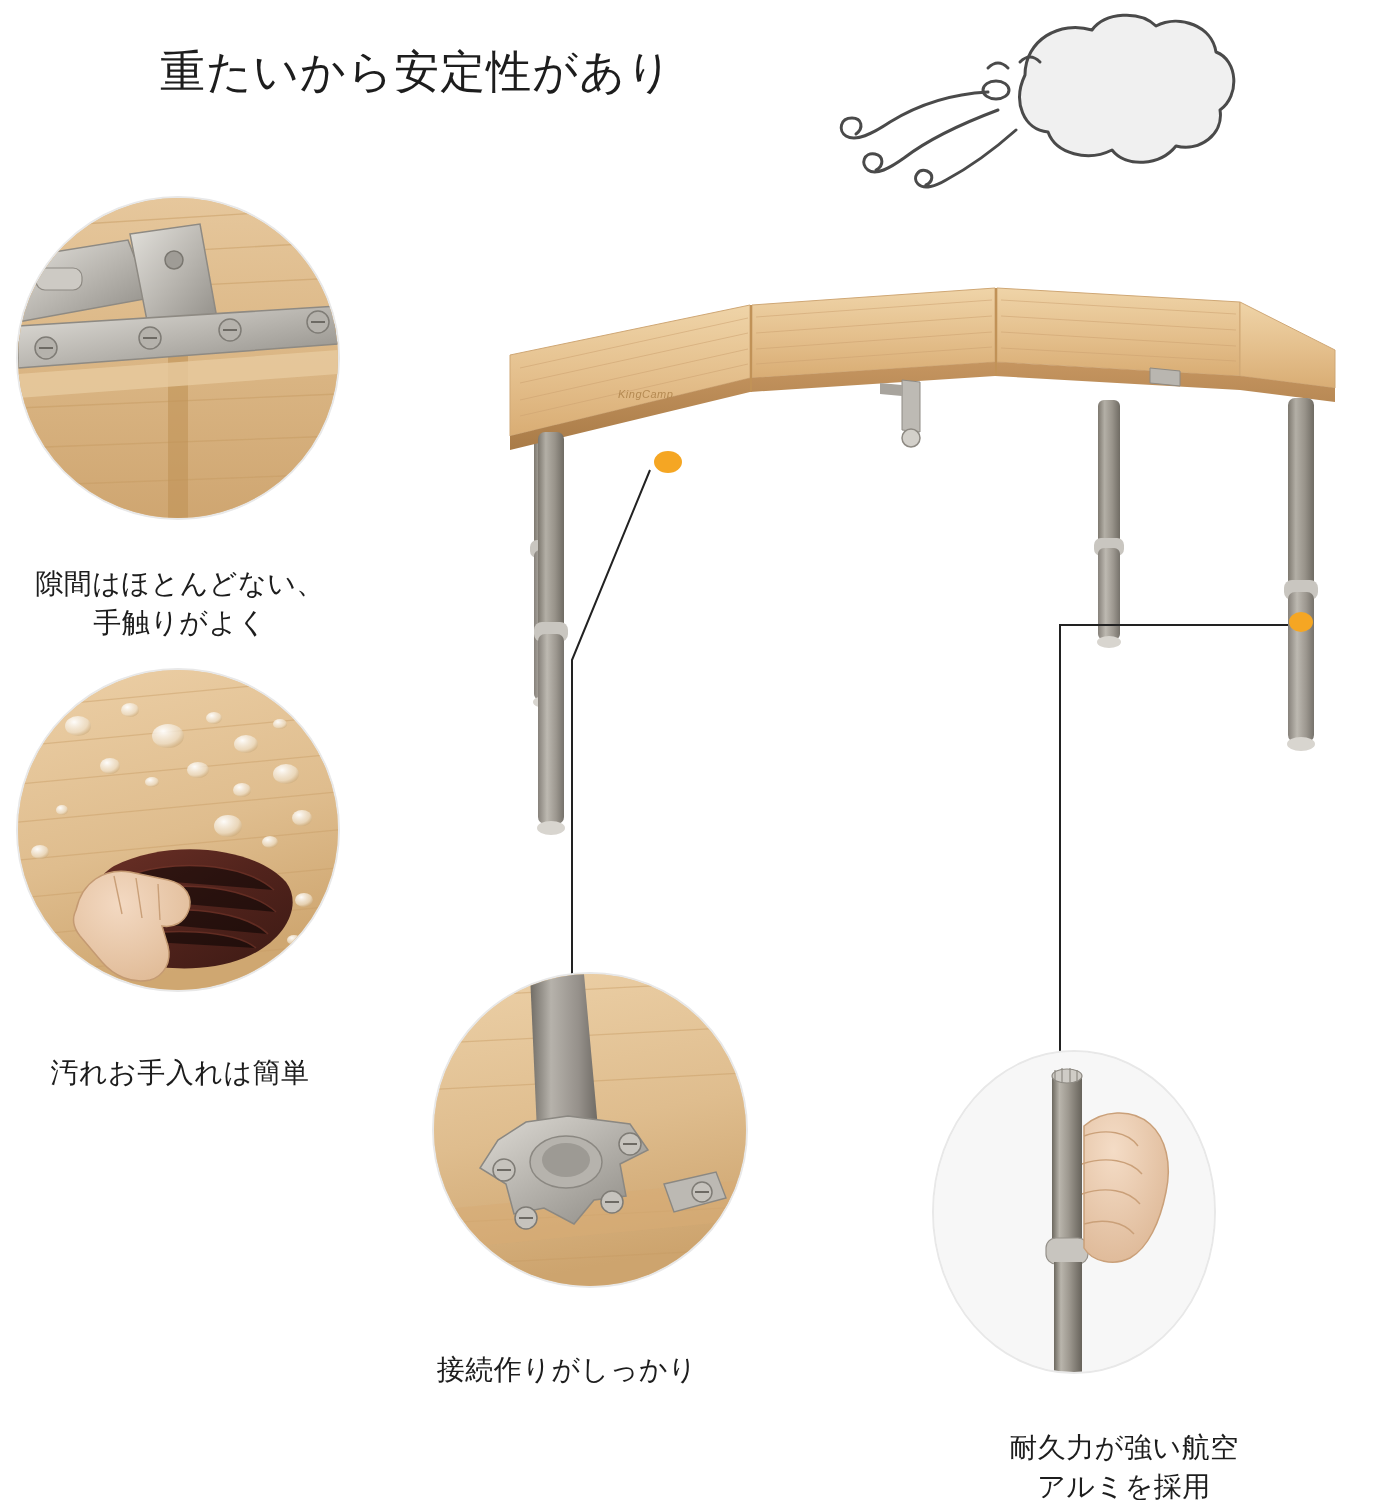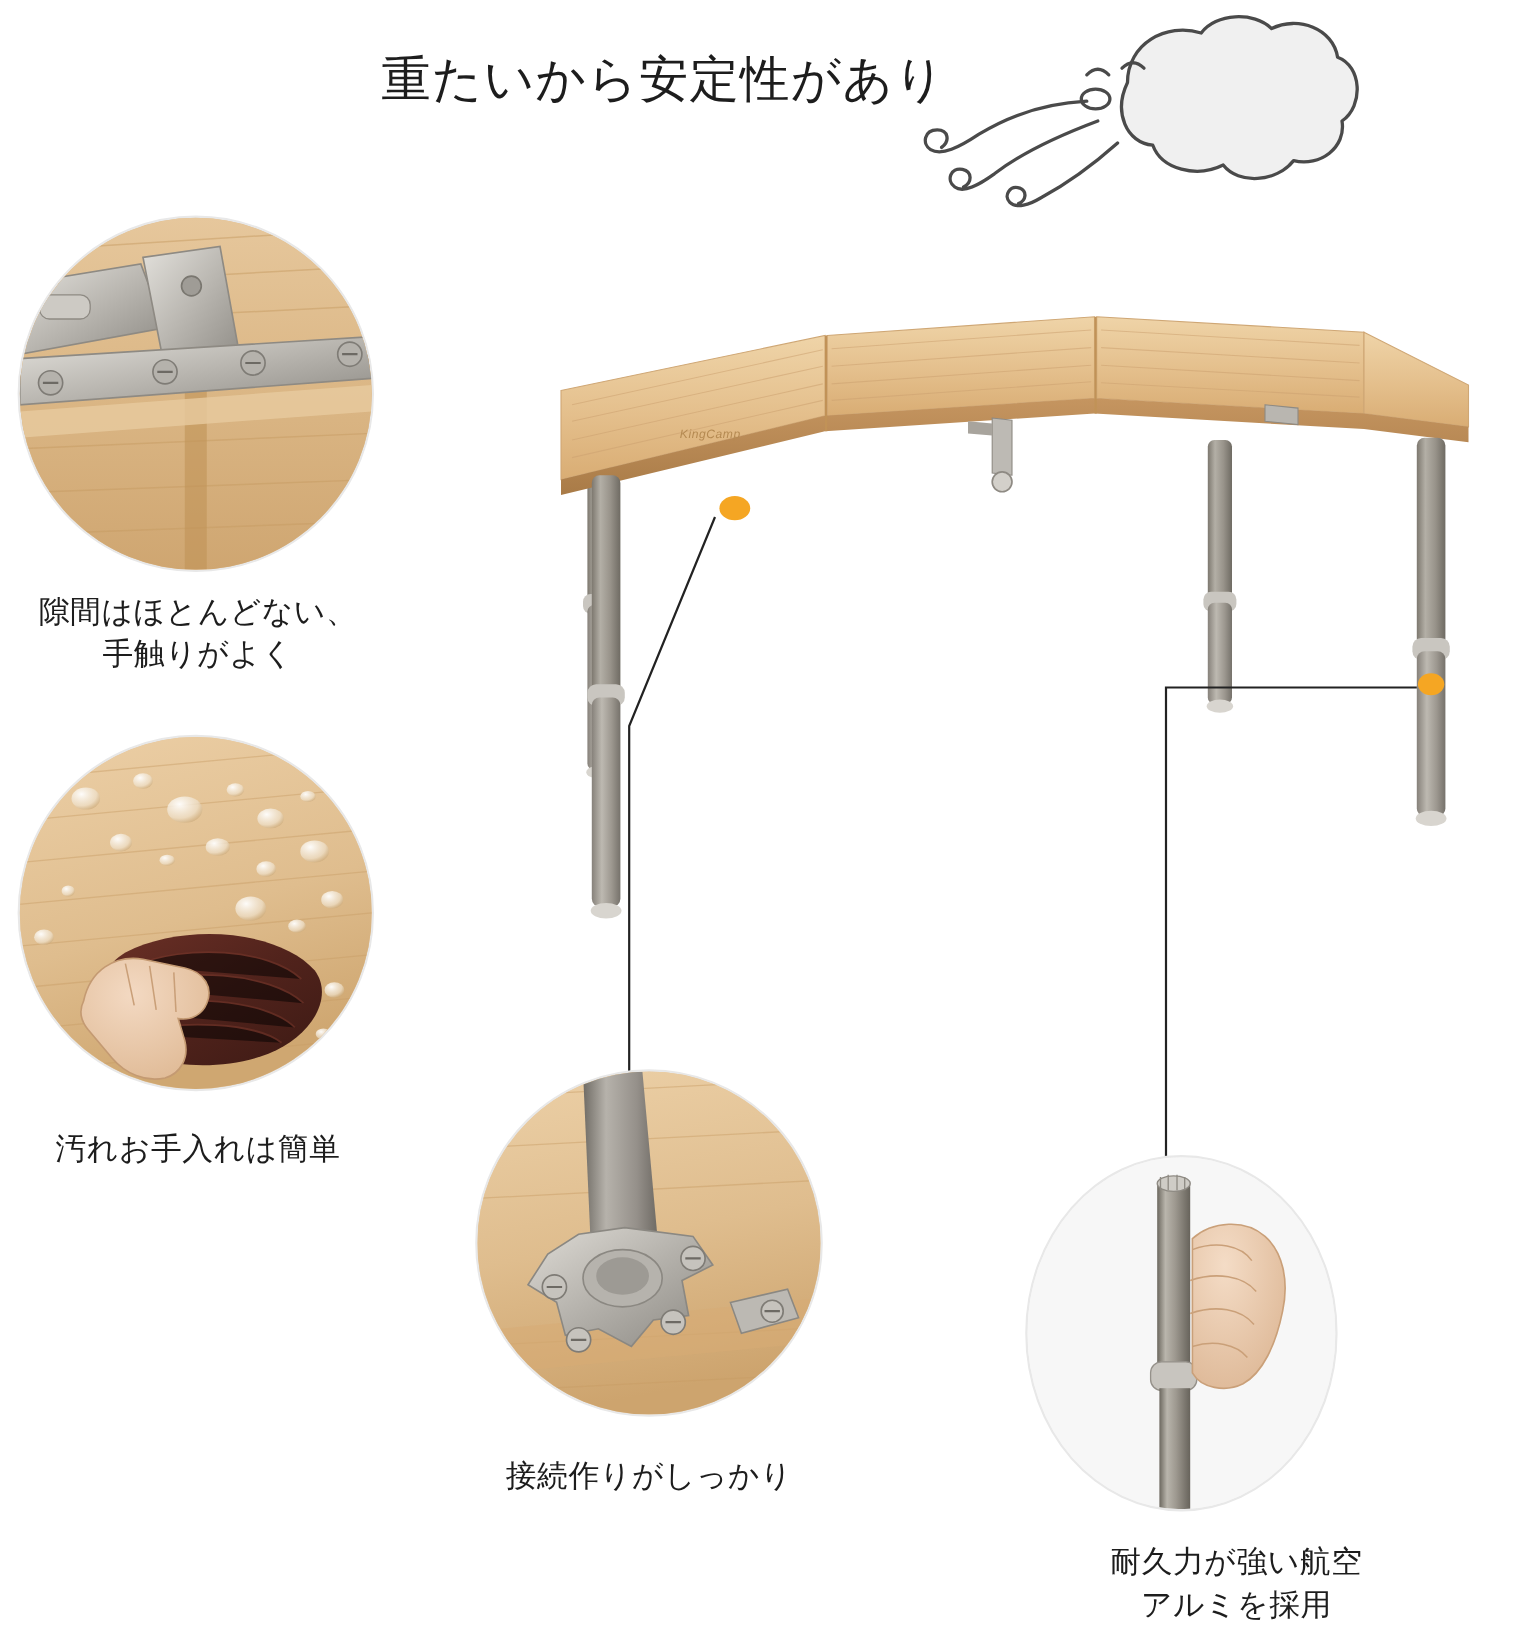--- a/index.html
+++ b/index.html
@@ -15,21 +15,21 @@
     font-family: "Liberation Sans", sans-serif;
     color: #1a1a1a;
   }
 
   
   .headline {
     position: absolute;
     left: 160px;
     top: 42px;
     width: 700px;
-    text-align: right;
+    text-align: left;
     font-size: 45px;
     line-height: 1.35;
     letter-spacing: 1px;
     font-weight: 400;
     color: #1d1d1d;
   }
   .headline .l2 { display: block; }
 
   
   .cloud-wrap {
@@ -82,24 +82,25 @@
     background: #f5f5f5;
   }
 
   .caption {
     position: absolute;
     text-align: center;
     font-size: 28px;
     line-height: 1.4;
     color: #1d1d1d;
     letter-spacing: 0.5px;
+    margin-top: 28px;
   }
   .cap1 { left: 0px;   top: 536px;  width: 360px; }
   .cap2 { left: 0px;   top: 1025px; width: 360px; }
-  .cap3 { left: 406px; top: 1322px; width: 368px; }
+  .cap3 { left: 383px; top: 1322px; width: 368px; }
   .cap4 { left: 924px; top: 1400px; width: 400px; }
 
   
   .table-area {
     position: absolute;
     left: 450px;
     top: 250px;
     width: 930px;
     height: 640px;
     font-style: italic;

